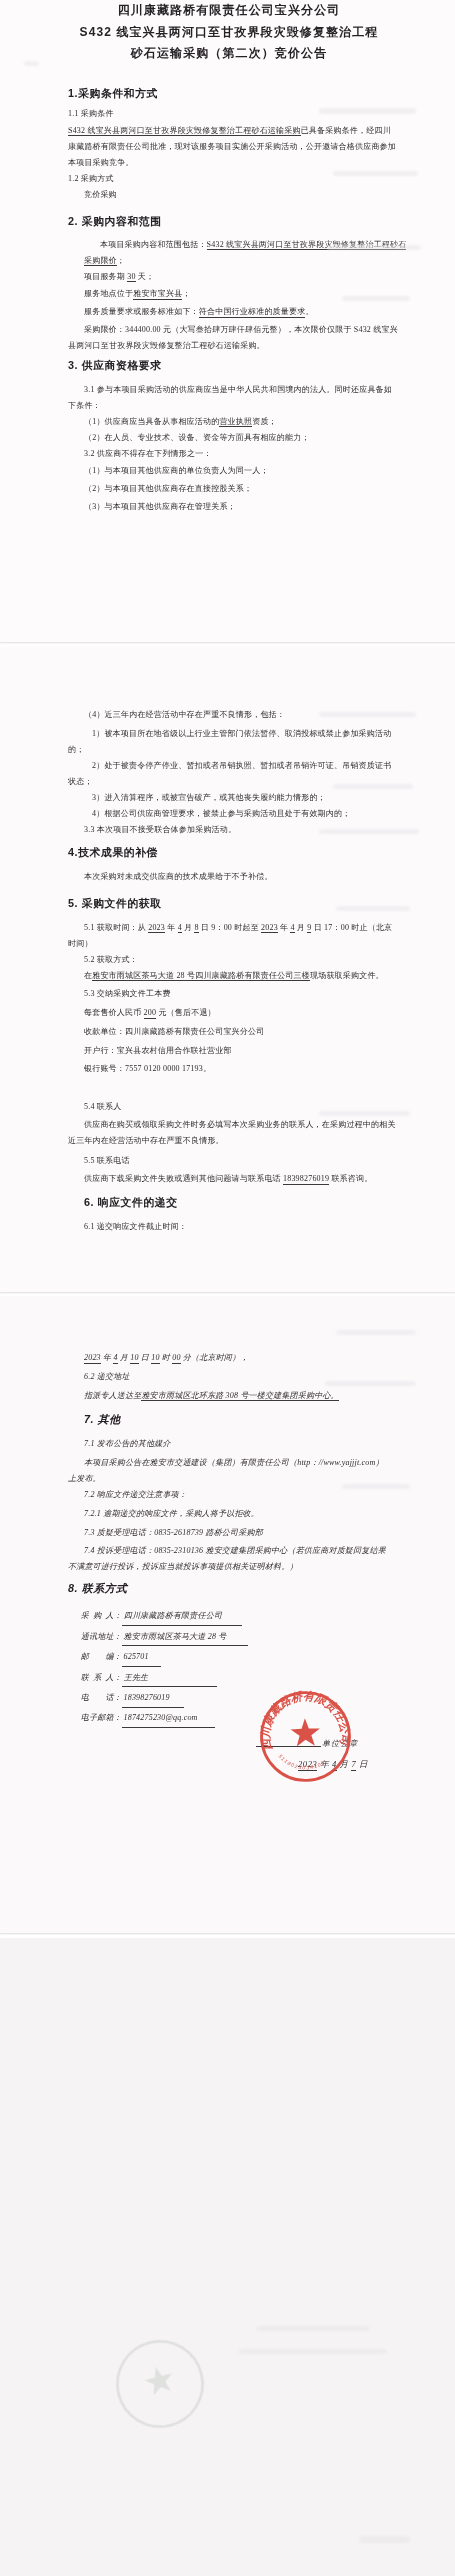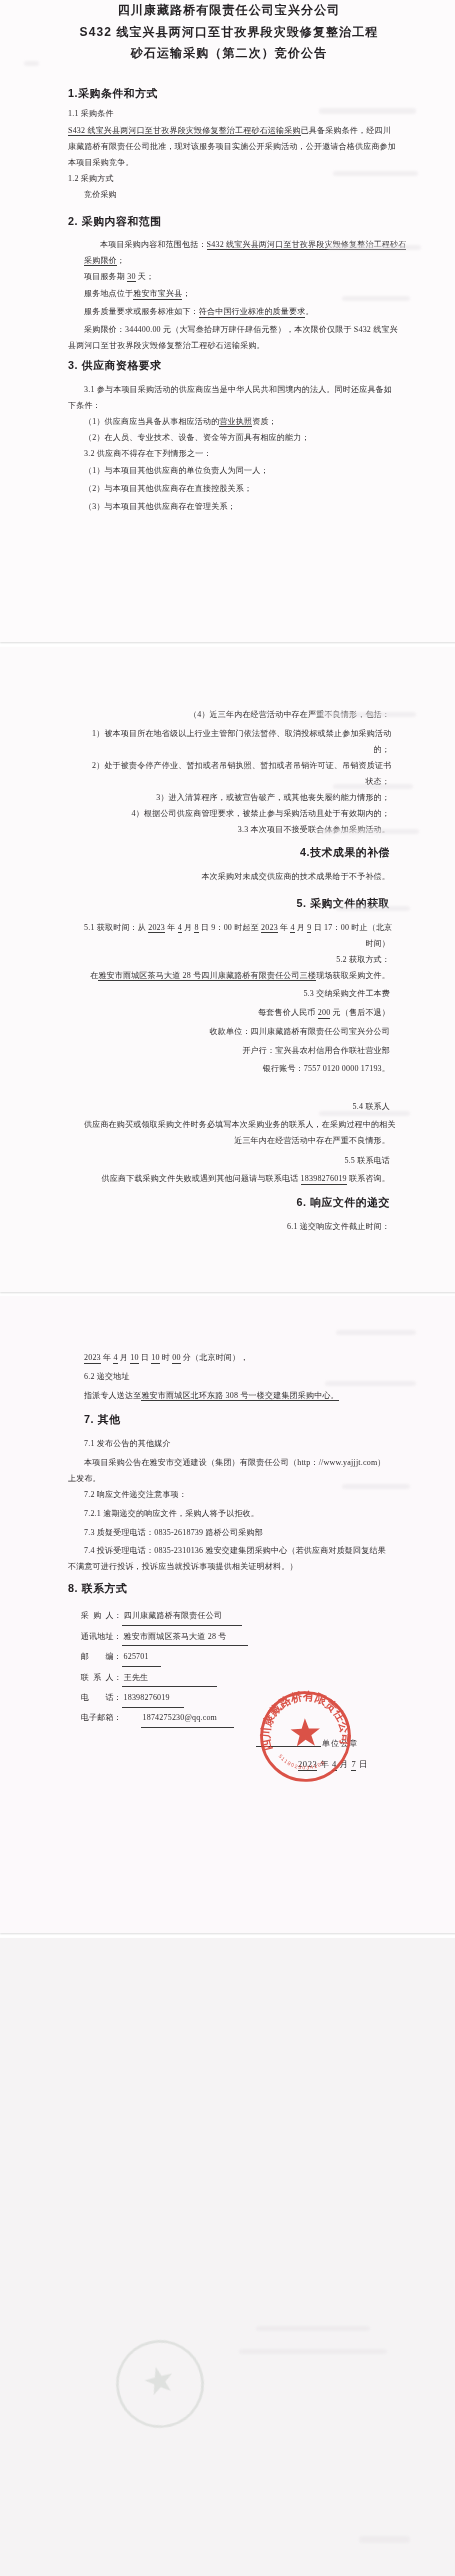--- a/index.html
+++ b/index.html
@@ -1,43 +1,43 @@
 <!DOCTYPE html>
 <html style="--stamp: #d8463a;font-size:9px"><head>
 <meta charset="utf-8">
 <style>
   html,body{margin:0;padding:0;background:#ffffff;}
   body{width:456px;font-family:"Liberation Serif","DejaVu Serif",serif;color:#2e2b2d;}
   .page{position:relative;width:456px;overflow:hidden;box-shadow:0 0.6px 1.7px rgba(0,0,0,.14);}
   .p1{height:642px;background:#fdfbfc;}
   .p2{height:645px;background:#fcfafb;margin-top:4.6px;}
-  .p3{height:637px;background:#fcf9fb;margin-top:4.6px;}
+  .p3{height:637px;background:#fcf9fb;margin-top:4.6px;font-style:italic;}
   .p4{height:639px;background:#f5f3f4;margin-top:4.6px;}
   .content{position:relative;margin:0 65px 0 68px;width:322px;}
   .title{ text-align:center;font-family:"Liberation Sans","DejaVu Sans",sans-serif;font-weight:700;
           font-size:12px;line-height:21.6px;letter-spacing:1.1px;color:#262326;}
   .hd{font-family:"Liberation Sans","DejaVu Sans",sans-serif;font-weight:700;font-size:10.8px;
       line-height:17px;letter-spacing:0.6px;color:#242124;margin:0;}
   .body{font-size:8px;line-height:16px;letter-spacing:0.2px;}
   .tline{white-space:nowrap;}
   .u{border-bottom:0.6px solid #3a3a3a;padding-bottom:0.6px;}
   .ind .tline.first{text-indent:2em;}
   .ind3 .tline.first{text-indent:3em;}
   .pt1{}
-  .pt2{padding-top:60px;text-align:right;}
+  .pt2{padding-top:60px;}
   .pt3{padding-top:54px;}
   .mt0{margin-top:0;} .mt2{margin-top:1.1px;} .mt3{margin-top:1.7px;} .mt4{margin-top:2.3px;}
   .mt5{margin-top:2.8px;} .mt6{margin-top:3.4px;} .mt8{margin-top:4.6px;} .mt10{margin-top:5.7px;}
   .mt12{margin-top:6.8px;margin-left:16px;} .mt14{margin-top:8px;} .mt18{margin-top:10.2px;} .mt20{margin-top:11.4px;}
   .mt36{margin-top:20.5px;} .mt38{margin-top:21.6px;}
   .crow{margin-left:1.6em;white-space:nowrap;}
   .clabel{display:inline-block;}
   .cval{display:inline-block;border-bottom:0.6px solid #3a3a3a;padding:0 1.7px 0.6px 1.7px;}
   .cv0{min-width:117px;} .cv1{min-width:123px;} .cv2{min-width:36px;}
-  .cv3{min-width:92px;} .cv4{min-width:59px;} .cv5{min-width:90px;margin-left:19px;}
+  .cv3{min-width:92px;} .cv4{min-width:59px;} .cv5{min-width:90px;}
   .stamp{position:absolute;left:257px;top:392px;width:97px;height:97px;color:var(--stamp,#d8463a);
          opacity:.93;transform:rotate(-2deg);}
   .sigline{position:absolute;left:188px;top:450px;width:65px;border-top:0.6px solid #3b3b3b;height:0;}
   .seal-label{position:absolute;left:254px;top:442px;font-family:"Liberation Sans","DejaVu Sans",sans-serif;
               font-size:8px;letter-spacing:1.1px;color:#2c292b;}
   .seal-date{position:absolute;left:230px;top:460px;font-size:8.5px;letter-spacing:0.6px;color:#2c292b;white-space:nowrap;}
   .ghost{position:absolute;background:#e9e6e9;border-radius:2.3px;filter:blur(1.1px);opacity:.55;}
   .ghost-stamp{position:absolute;left:113px;top:399px;width:94px;height:94px;color:#c6ccc6;
                opacity:.45;filter:blur(0.6px);transform:rotate(-14deg);}
   

